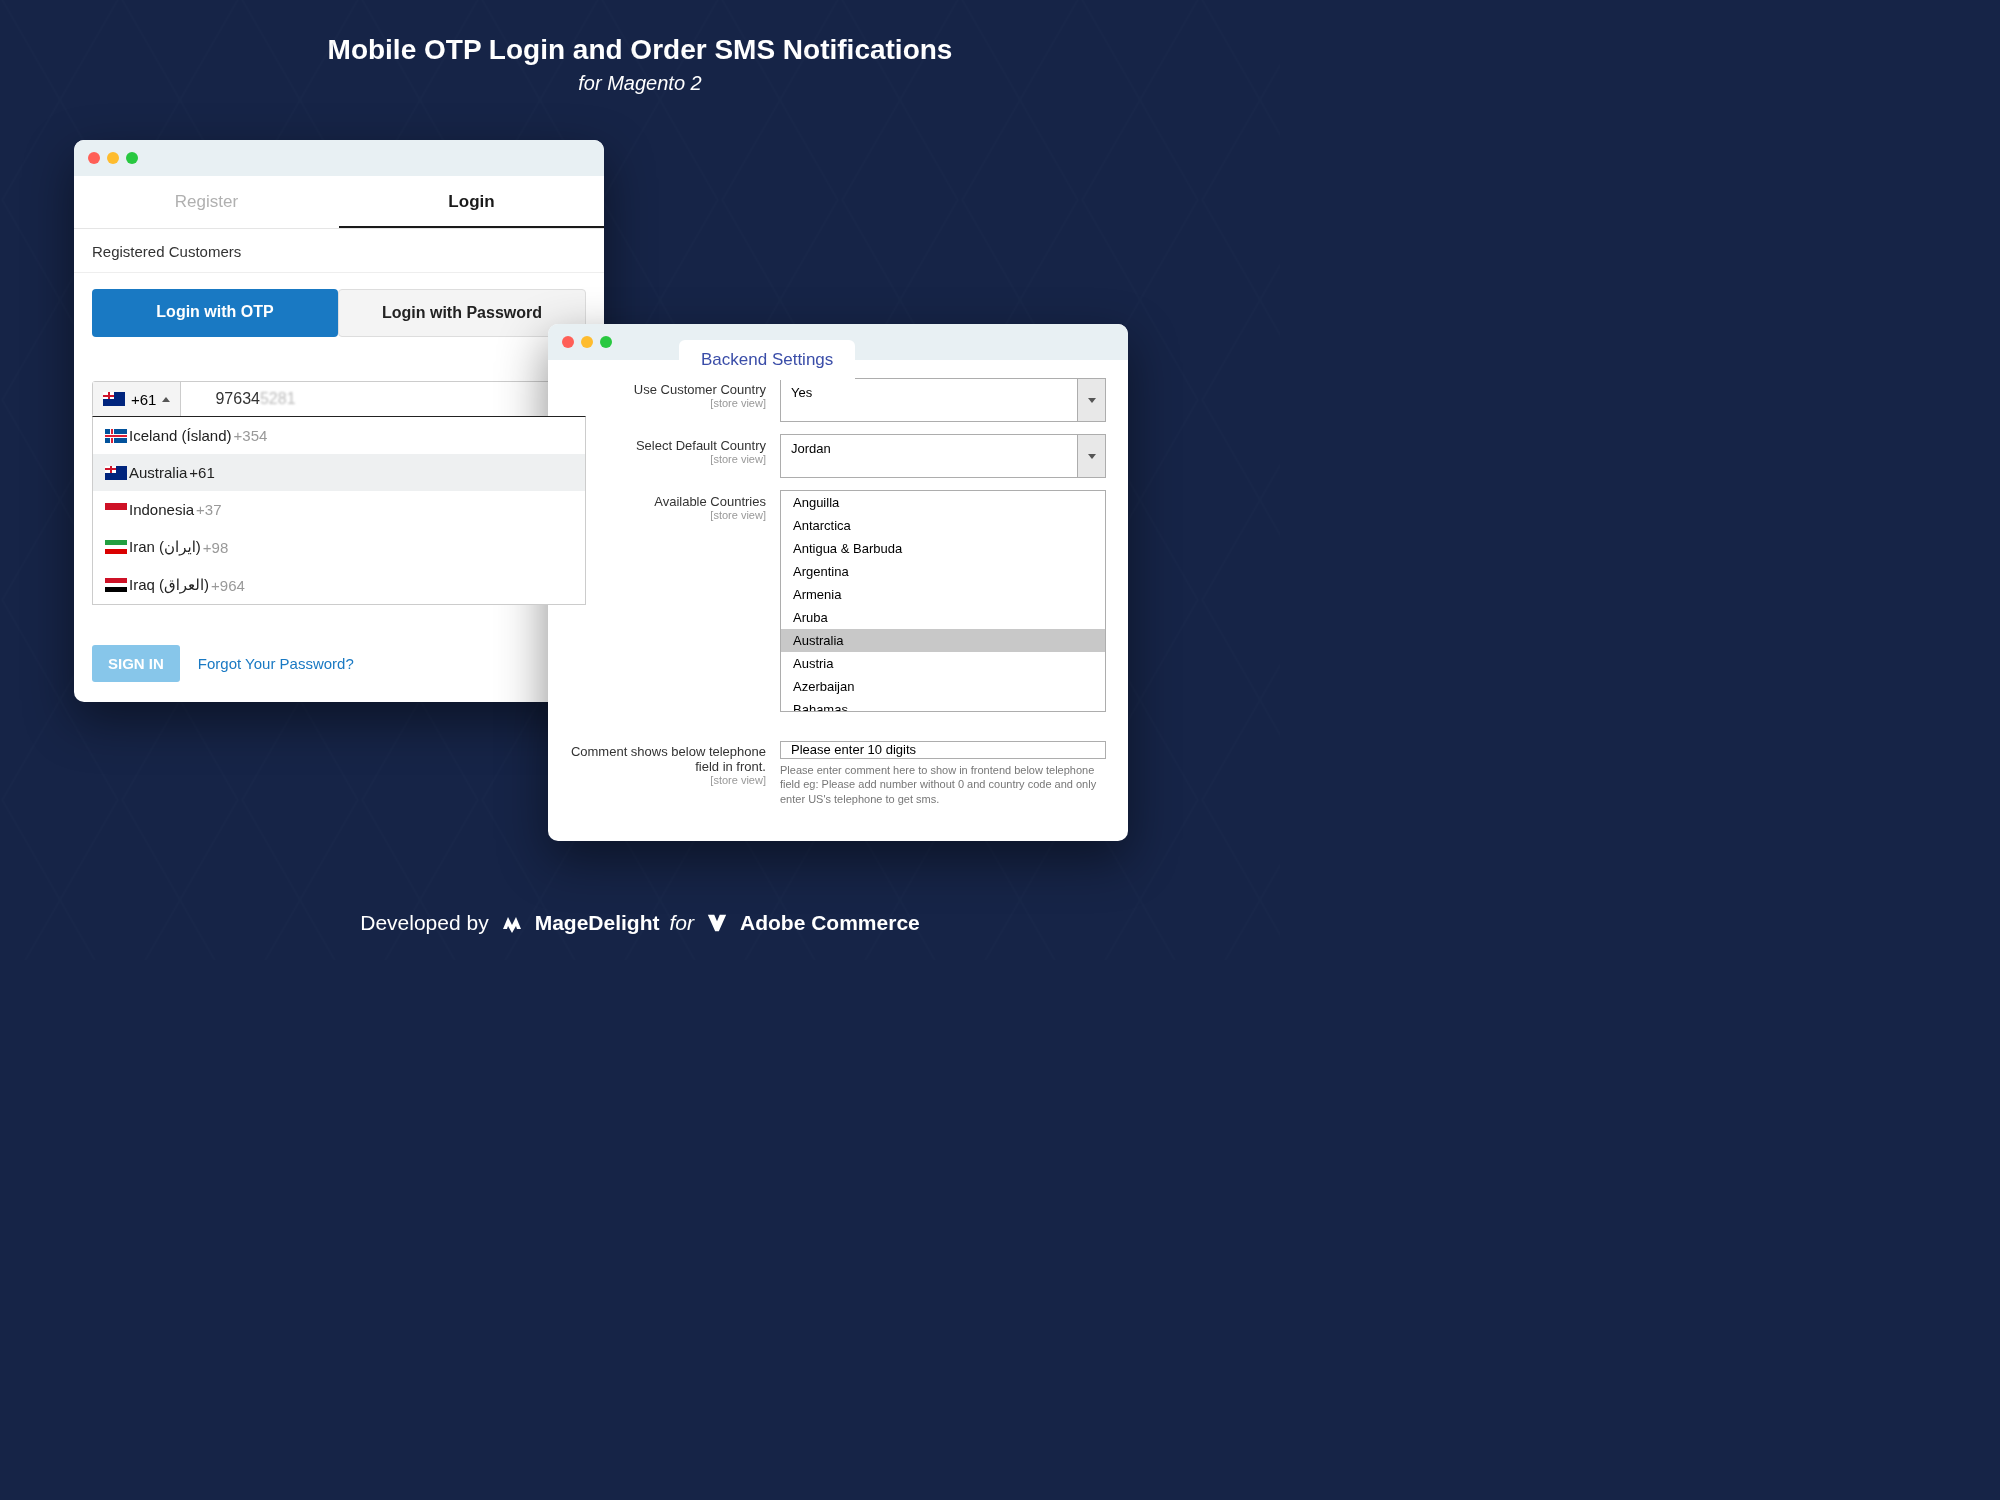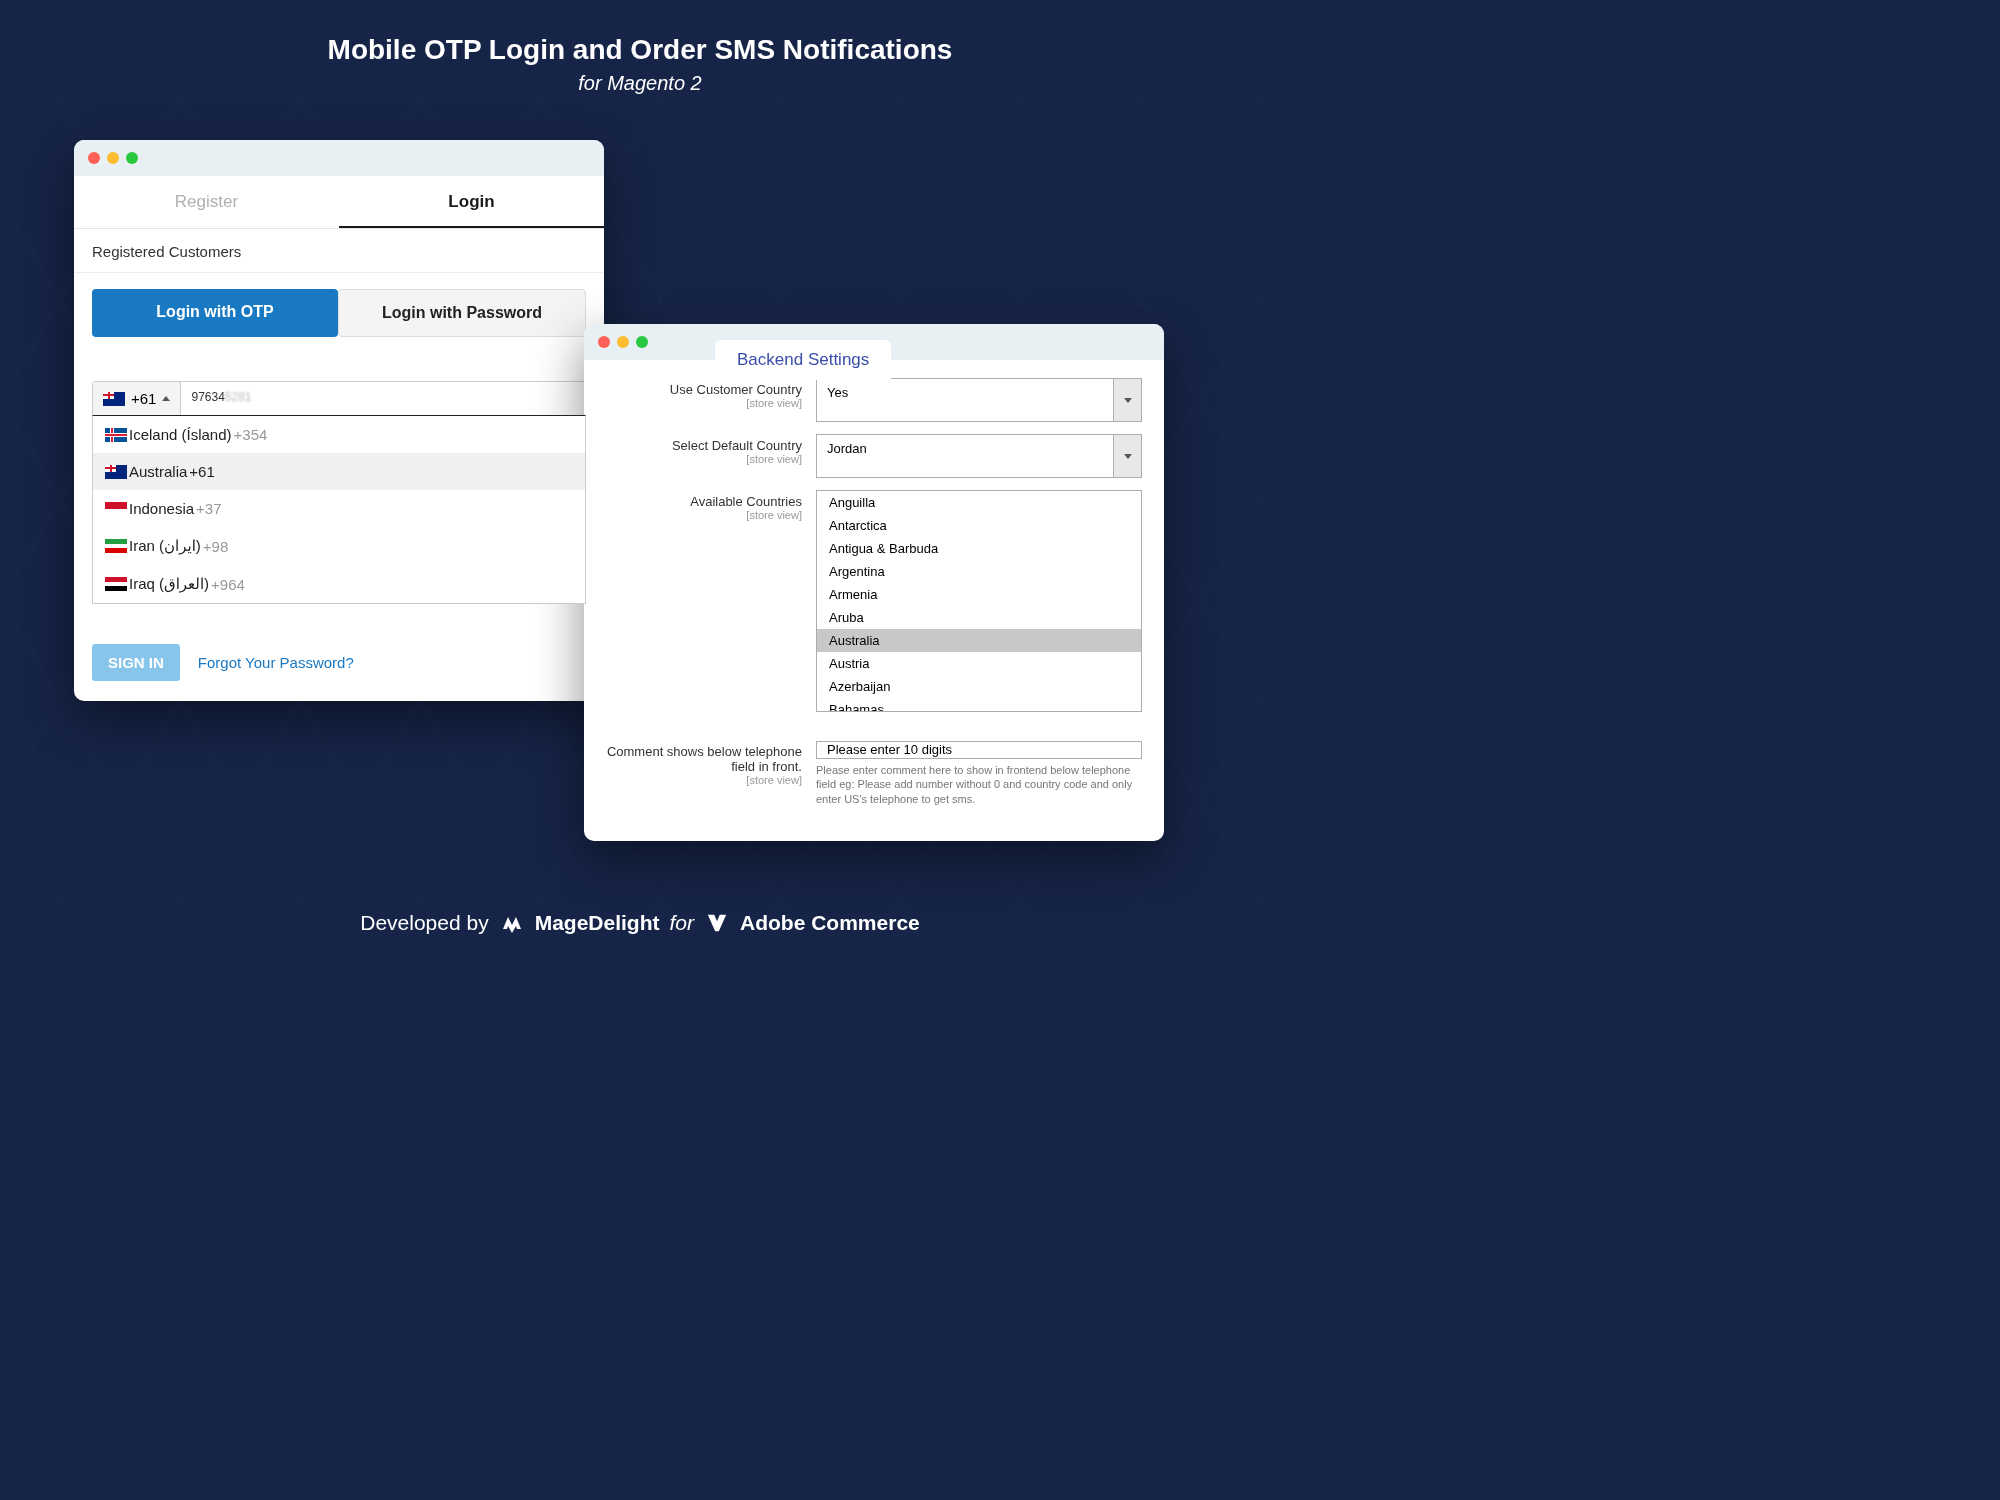--- a/index.html
+++ b/index.html
@@ -87,22 +87,23 @@
   box-shadow: 0 -1px 0 #fff, 0 1px 0 #fff; background:#dc1e35;
 }
 .flag.id { background: linear-gradient(#ce1126 50%, #fff 50%); }
 .flag.ir { background: linear-gradient(#239f40 33%, #fff 33% 66%, #da0000 66%); }
 .flag.iq { background: linear-gradient(#ce1126 33%, #fff 33% 66%, #000 66%); }
 .caret-up {
   width: 0; height: 0; border-left: 4px solid transparent;
   border-right: 4px solid transparent; border-bottom: 5px solid #555;
 }
 .phone-input {
-  flex: 1; border: none; outline: none; font-size: 12px; padding: 8px 10px;
+  flex: 1; border: none; outline: none; font-size: 16px; padding: 8px 10px;
   color: #333;
+  margin-left: 24px;
 }
 .phone-input .blur { color: #bbb; filter: blur(1px); }
 .cc-dropdown {
   position: absolute; left: -1px; right: -1px; top: 100%;
   background: #fff; border: 1px solid #ccc; border-top: 1px solid #222;
   z-index: 5;
 }
 .cc-item {
   display: flex; align-items: center; gap: 2px; padding: 10px 12px;
   font-size: 15px; cursor: pointer;
@@ -114,21 +115,21 @@
   display: flex; align-items: center; gap: 18px; padding: 16px 18px 20px;
   margin-top: 212px;
 }
 .signin-btn {
   background: #7bc0e8; color: #fff; font-weight: 700; font-size: 15px;
   padding: 10px 16px; border-radius: 3px; cursor: pointer; opacity: 0.9;
 }
 .forgot { color: #1979c3; font-size: 15px; cursor: pointer; }
 
 
-.win-back { left: 584px; top: 324px; width: 580px; }
+.win-back { left: 548px; top: 324px; width: 580px; }
 .back-tab {
   background: #fff; display: inline-block; padding: 10px 22px;
   margin: -36px 0 0 60px; position: relative; top: 36px;
   border-radius: 6px 6px 0 0; color: #3a4da8; font-size: 17px; font-weight: 500;
 }
 .back-body { padding: 18px 22px 22px; }
 .field-row { display: flex; margin-bottom: 12px; }
 .field-label {
   width: 210px; text-align: right; padding-right: 14px; font-size: 13px;
   color: #333; padding-top: 4px;

